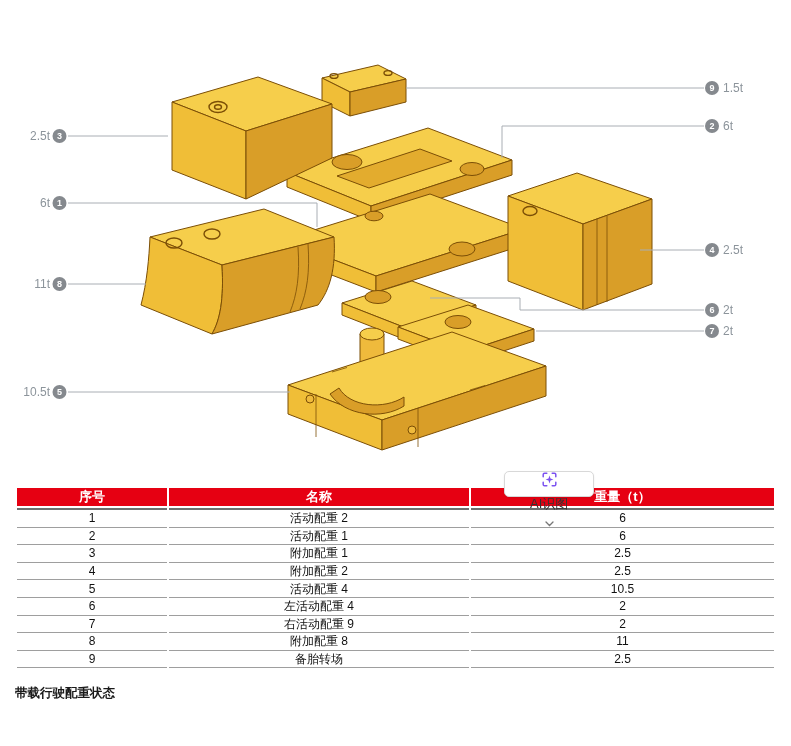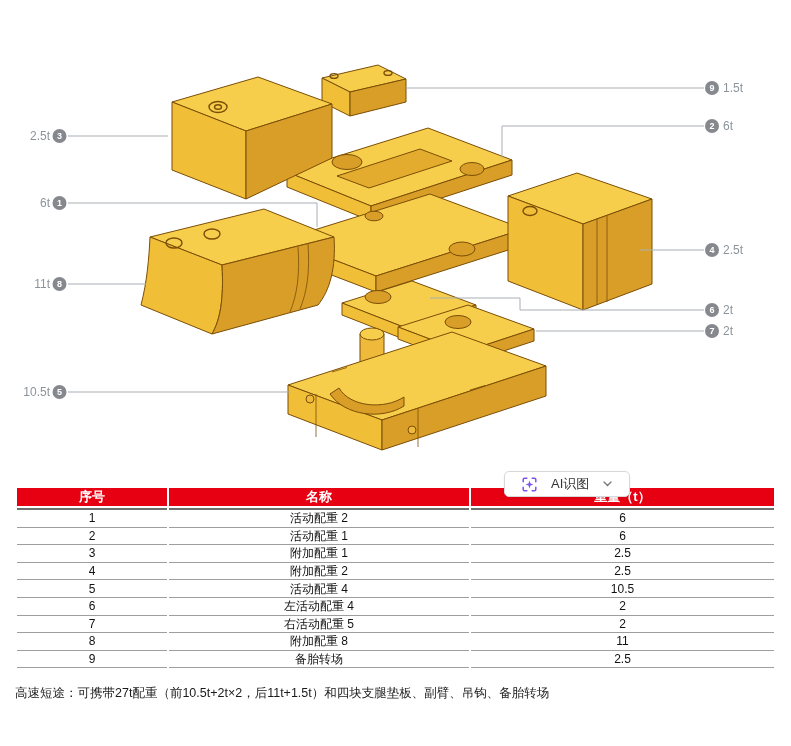--- a/index.html
+++ b/index.html
@@ -27,23 +27,23 @@
   .recess {fill:#E3AC2E;stroke:var(--block-outline);stroke-width:1;}
   .ring   {fill:none;stroke:var(--block-outline);stroke-width:1.4;}
   .groove {fill:none;stroke:var(--block-outline);stroke-width:0.8;}
   .leader {stroke:var(--leader-gray);stroke-width:1;fill:none;}
   .lblw   {fill:var(--label-gray);font-size:12px;}
   .badge  {fill:#85898E;}
   .badge-num{fill:#fff;font-size:9px;font-weight:bold;text-anchor:middle;}
 
   
   .ai-btn{position:absolute;left:504px;top:471px;height:24px;z-index:5;
-          display:flex;align-items:center;gap:14px;padding:0 17px;
+          display:flex;align-items:center;gap:8px;padding:0 25px;
           background:#fff;border:1px solid #d8d8d8;border-radius:5px;
-          box-shadow:0 1px 2px rgba(0,0,0,.08);cursor:pointer;}
+          box-shadow:0 1px 2px rgba(0,0,0,.08);cursor:pointer;flex-direction:column;}
   .ai-btn .txt{font-size:13px;color:#333;}
 
   
   table.weights{position:absolute;left:15px;top:488px;width:761px;z-index:2;
                 border-collapse:separate;border-spacing:2px 0;table-layout:fixed;}
   table.weights th{background:var(--header-red);color:#fff;font-weight:bold;
                    font-size:13px;height:17px;padding:0;text-align:center;
                    border-bottom:2px solid #fff;}
   table.weights col.c1{width:150px;} table.weights col.c2{width:300px;}
   table.weights td{font-size:12px;color:#111;text-align:center;height:16.6px;
@@ -269,33 +269,33 @@
         <td>活动配重 4</td>
         <td>10.5</td>
       </tr>
       <tr>
         <td>6</td>
         <td>左活动配重 4</td>
         <td>2</td>
       </tr>
       <tr>
         <td>7</td>
-        <td>右活动配重 5</td>
+        <td>右活动配重 9</td>
         <td>2</td>
       </tr>
       <tr>
         <td>8</td>
         <td>附加配重 8</td>
         <td>11</td>
       </tr>
       <tr>
         <td>9</td>
         <td>备胎转场</td>
         <td>2.5</td>
       </tr>
     </tbody>
   </table>
 
   <div class="footer">
-    <div class="t2">高速短途：可携带27t配重（前10.5t+2t×2，后11t+1.5t）和四块支腿垫板、副臂、吊钩、备胎转场</div>
+    <div class="t1">带载行驶配重状态</div>
   </div>
 
 </div>
 
 </body></html>

